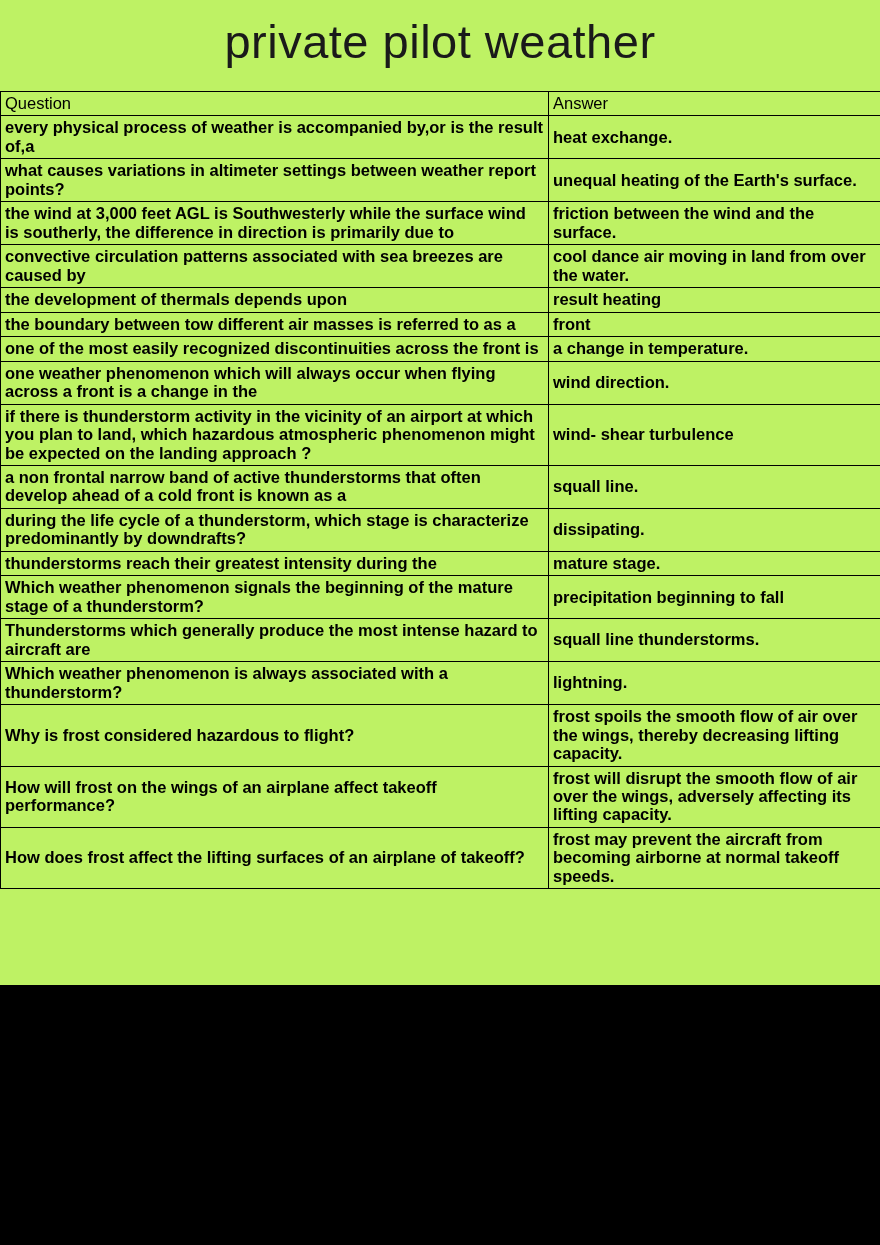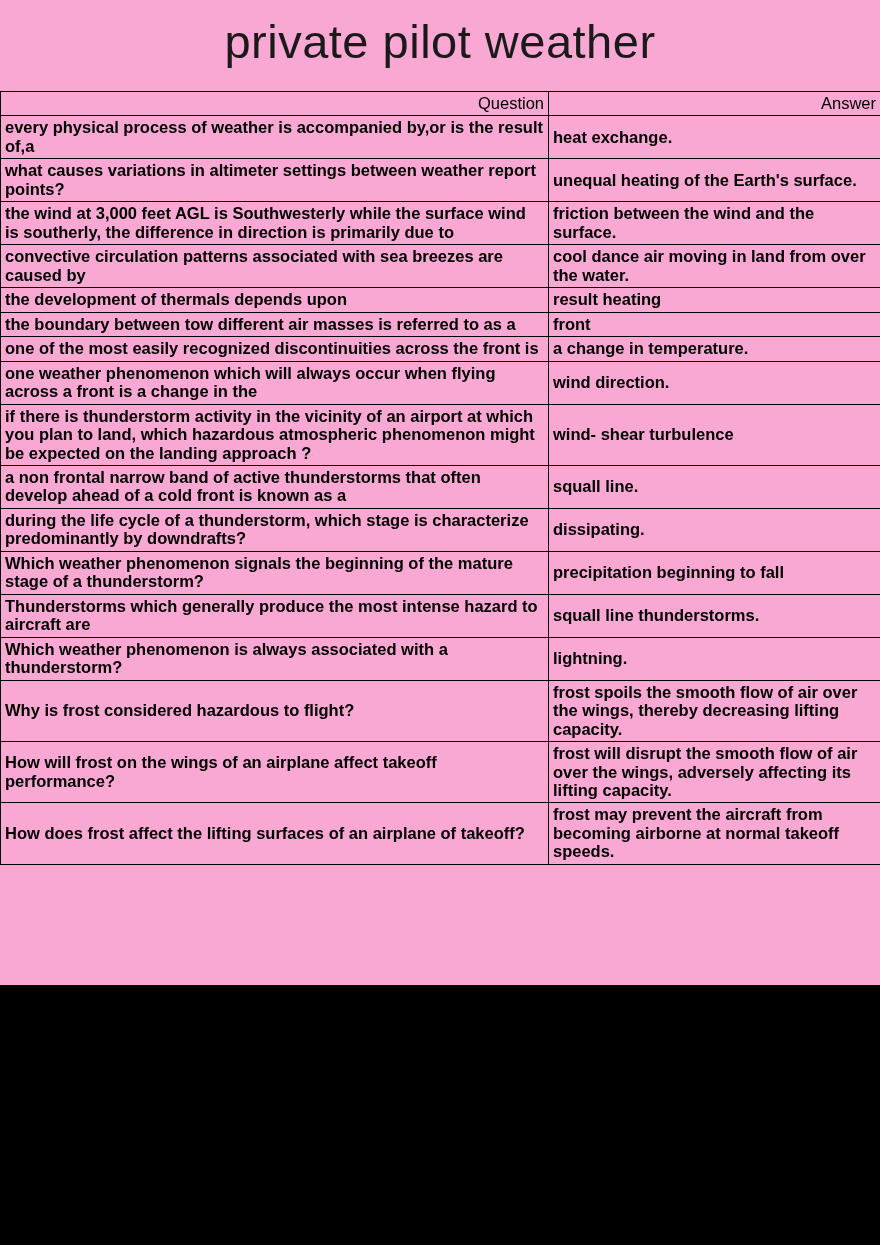--- a/index.html
+++ b/index.html
@@ -4,21 +4,21 @@
 <style>
   html, body {
     margin: 0;
     padding: 0;
     background: #ffffff;
   }
   .page {
     position: relative;
     width: 880px;
     height: 1245px;
-    background: #f9a8d4;
+    background: #bef264;
     overflow: hidden;
     font-family: "Liberation Sans", sans-serif;
     color: #000000;
   }
   .title {
     margin: 0;
     padding-top: 14px;
     padding-bottom: 14px;
     text-align: center;
     font-size: 47px;
@@ -38,21 +38,20 @@
     font-size: 16.5px;
     font-weight: 700;
     line-height: 1.12;
     padding: 2px 4px 3px 4px;
     text-align: left;
     vertical-align: middle;
     word-wrap: break-word;
   }
   table.qa th {
     font-weight: 400;
-    text-align: right;
   }
   col.q-col { width: 548px; }
   col.a-col { width: 332px; }
   .black-footer {
     position: absolute;
     left: 0;
     top: 985px;
     width: 880px;
     height: 260px;
     background: #000000;
@@ -116,20 +115,24 @@
         </tr>
         <tr>
           <td>a non frontal narrow band of active thunderstorms that often develop ahead of a cold front is known as a</td>
           <td>squall line.</td>
         </tr>
         <tr>
           <td>during the life cycle of a thunderstorm, which stage is characterize predominantly by downdrafts?</td>
           <td>dissipating.</td>
         </tr>
         <tr>
+          <td>thunderstorms reach their greatest intensity during the</td>
+          <td>mature stage.</td>
+        </tr>
+        <tr>
           <td>Which weather phenomenon signals the beginning of the mature stage of a thunderstorm?</td>
           <td>precipitation beginning to fall</td>
         </tr>
         <tr>
           <td>Thunderstorms which generally produce the most intense hazard to aircraft are</td>
           <td>squall line thunderstorms.</td>
         </tr>
         <tr>
           <td>Which weather phenomenon is always associated with a thunderstorm?</td>
           <td>lightning.</td>

